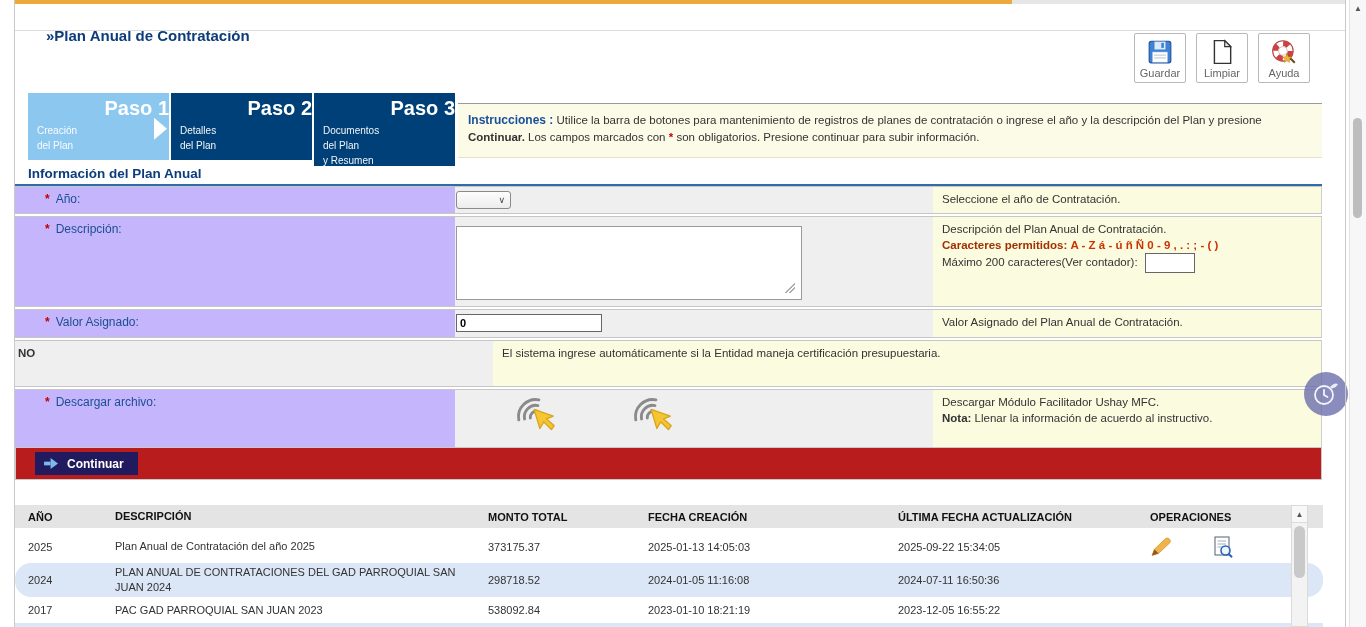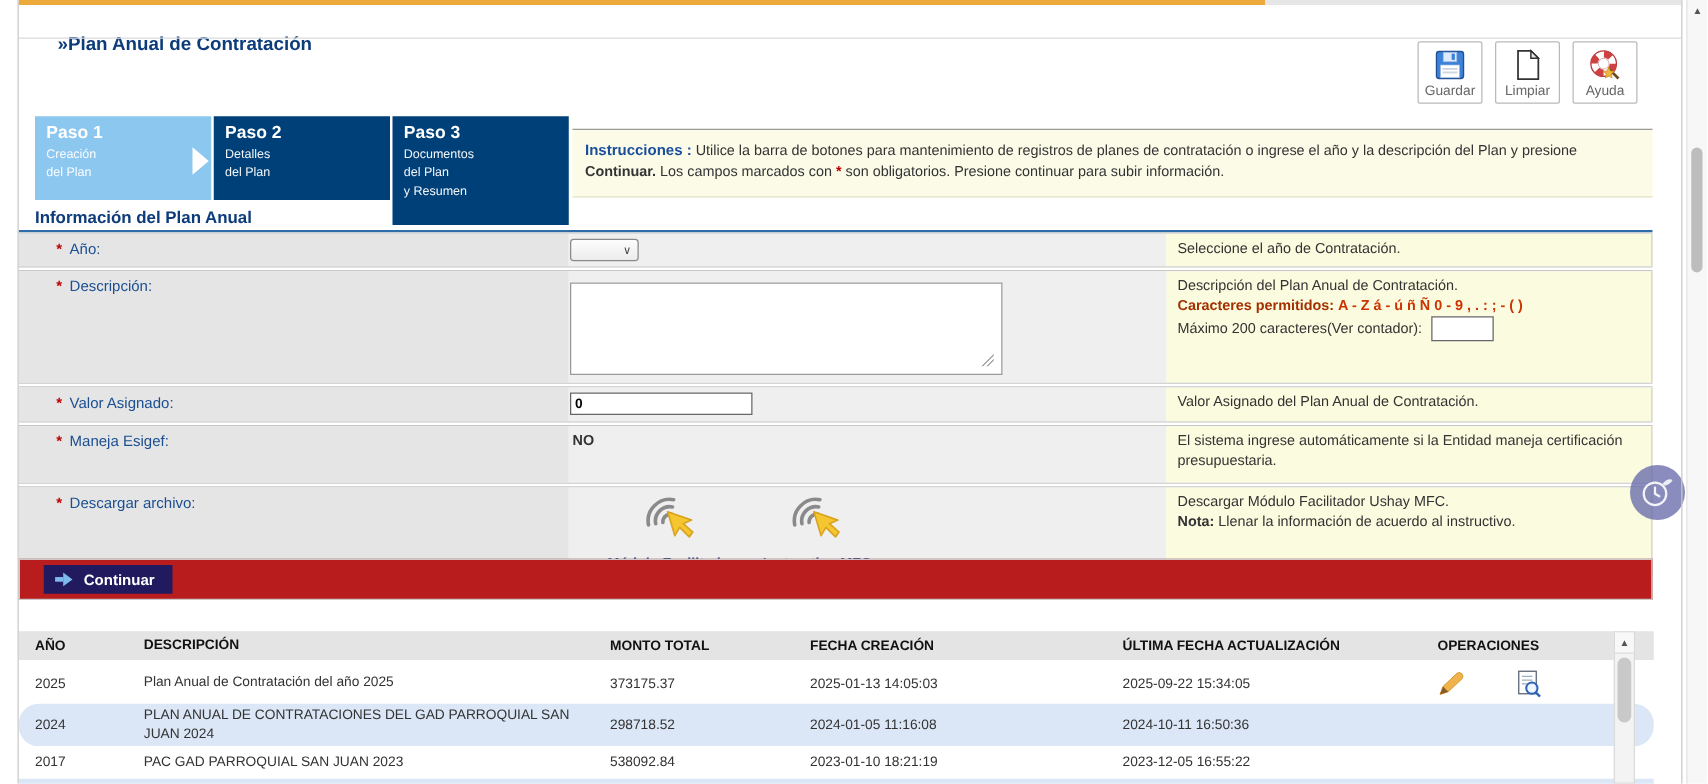--- a/index.html
+++ b/index.html
@@ -15,39 +15,39 @@
   
   .toolbar{position:absolute;top:33px;right:56px;display:flex;gap:10px;}
   .tb-btn{width:52px;height:50px;border:1px solid #b9b9b9;background:#fff;border-radius:2px;
           display:flex;flex-direction:column;align-items:center;justify-content:flex-end;cursor:pointer;box-sizing:border-box;padding-bottom:2px;}
   .tb-ico{height:30px;display:flex;align-items:center;justify-content:center;}
   .tb-lbl{font-size:11px;color:#666;line-height:13px;}
   
   .steps{position:absolute;left:28px;top:93px;display:flex;gap:2px;align-items:flex-start;}
   .step{width:141px;height:67px;background:#004078;color:#fff;padding:4px 0 0 9px;box-sizing:border-box;position:relative;cursor:pointer;}
   .step.active{background:#8CC7F0;}
-  .step.tall{height:87px;}
-  .step-title{font-size:14px;font-weight:bold;margin-bottom:3px;}
+  .step.tall{height:73px;}
+  .step-title{font-size:20px;font-weight:bold;margin-bottom:3px;text-align:right;}
   .step-line{font-size:10px;line-height:15px;opacity:.95;}
   .step-arrow{position:absolute;right:2px;top:50%;transform:translateY(-42%);width:0;height:0;
               border-left:13px solid #fff;border-top:11px solid transparent;border-bottom:11px solid transparent;}
   
   .instructions{position:absolute;left:458px;top:103px;width:864px;min-height:55px;box-sizing:border-box;
                 background:#FBFBE8;border-top:1px solid #9a9a9a;border-bottom:1px solid #e2e2c8;
                 padding:7px 10px;font-size:11.5px;line-height:1.5;color:#333;}
   .ins-label{color:#1A4F9C;font-weight:bold;font-size:12px;}
   .red-star{color:#C00000;font-weight:bold;}
   
   .section-title-bar{position:absolute;left:15px;top:164px;width:1307px;box-sizing:border-box;
                      border-bottom:2px solid #2E6DA8;padding:2px 0 3px 13px;}
   .section-title-bar span{font-size:13.5px;font-weight:bold;color:#0D3C7B;}
   
   .form{position:absolute;left:15px;top:186px;width:1307px;}
   .form-row{display:flex;border-top:1px solid #c6c6c6;border-bottom:1px solid #c6c6c6;margin-bottom:2px;background:#fff;}
-  .col-label{width:440px;box-sizing:border-box;padding:5px 8px 4px 30px;background:#e5e5e5;}
+  .col-label{width:440px;box-sizing:border-box;padding:5px 8px 4px 30px;background:#c4b5fd;}
   .col-mid{width:478px;box-sizing:border-box;padding:3px 0 3px 1px;background:#EFEFEF;}
   .col-help{flex:1;box-sizing:border-box;padding:4px 9px;background:#FBFBDF;border-right:1px solid #cfcfcf;
             font-size:11.5px;line-height:1.4;color:#333;}
   .f-label{color:#1B4F91;font-size:12px;}
   .f-star{color:#C00000;font-weight:bold;margin-right:6px;}
   .row-anio{min-height:26px;}
   .row-desc{min-height:86px;}
   .row-valor{min-height:27px;}
   .row-esigef{min-height:45px;}
   .row-dl{min-height:64px;}
@@ -225,23 +225,20 @@
     </div>
     <div class="col-mid">
       <input class="valor-input" value="0" style="">
     </div>
     <div class="col-help">
       <span>Valor Asignado del Plan Anual de Contratación.</span>
     </div>
   </div>
 
   <div class="form-row row-esigef">
-    <div class="col-label">
-      <span class="f-star">*</span><span class="f-label">Maneja Esigef:</span>
-    </div>
     <div class="col-mid">
       <div class="esigef-val">NO</div>
     </div>
     <div class="col-help">
       <span>El sistema ingrese automáticamente si la Entidad maneja certificación presupuestaria.</span>
     </div>
   </div>
 
   <div class="form-row row-dl">
     <div class="col-label">
@@ -335,21 +332,21 @@
         </svg>
       </span>
     </div>
   </div>
 
   <div class="tbl-row alt r1">
     <div class="c-year">2024</div>
     <div class="c-desc">PLAN ANUAL DE CONTRATACIONES DEL GAD PARROQUIAL SAN JUAN 2024</div>
     <div class="c-monto">298718.52</div>
     <div class="c-created">2024-01-05 11:16:08</div>
-    <div class="c-updated">2024-10-11 16:50:36</div>
+    <div class="c-updated">2024-07-11 16:50:36</div>
     <div class="c-ops"></div>
   </div>
 
   <div class="tbl-row r2">
     <div class="c-year">2017</div>
     <div class="c-desc">PAC GAD PARROQUIAL SAN JUAN 2023</div>
     <div class="c-monto">538092.84</div>
     <div class="c-created">2023-01-10 18:21:19</div>
     <div class="c-updated">2023-12-05 16:55:22</div>
     <div class="c-ops"></div>

